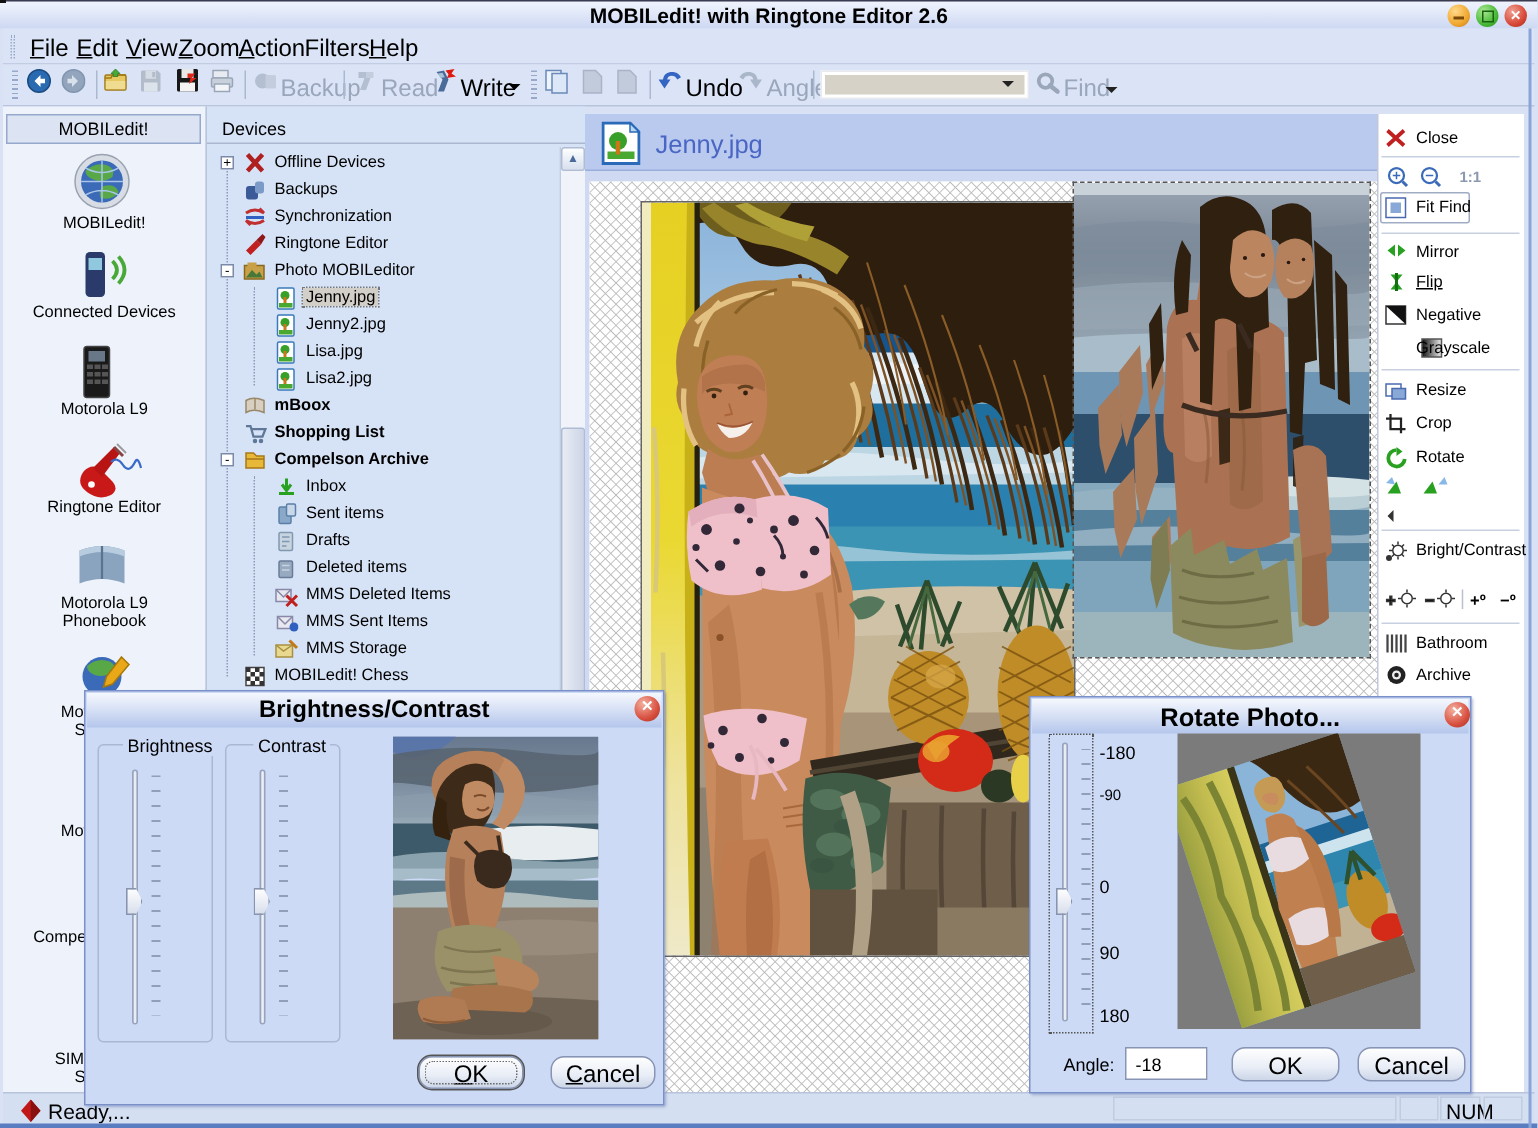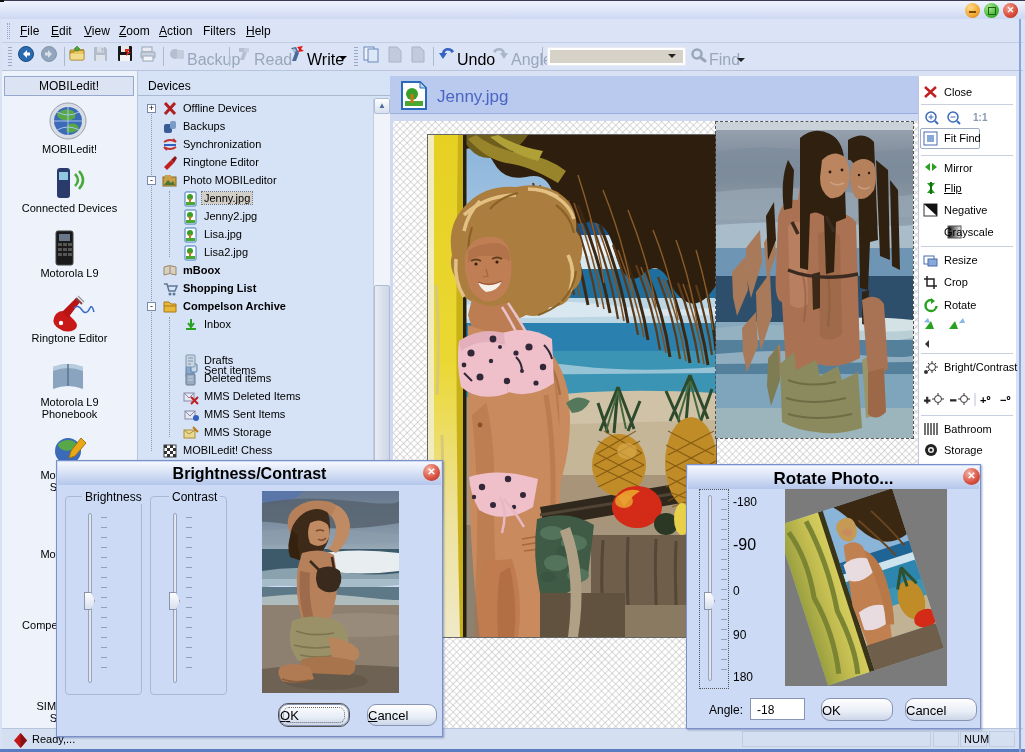--- a/index.html
+++ b/index.html
@@ -16,21 +16,21 @@
 .wbtn{top:2px;width:15px;height:15px;border-radius:50%;font-size:9px;line-height:13px;text-align:center;color:#fff;font-weight:bold;}
 #btn-min{left:965px;background:radial-gradient(circle at 35% 30%,#ffd98a,#f0a830 60%,#c87818);}
 #btn-max{left:984px;background:radial-gradient(circle at 35% 30%,#a8e890,#48b838 60%,#289018);}
 #btn-close{left:1003px;background:radial-gradient(circle at 35% 30%,#f0a090,#d84838 60%,#a82818);}
 #btn-min::after{content:"";position:absolute;left:4px;top:8px;width:7px;height:2px;background:#7a4a08;}
 #btn-max::after{content:"";position:absolute;left:4px;top:4px;width:6px;height:6px;border:1.5px solid #1a6010;}
 #btn-close::after{content:"\2715";position:absolute;left:0;top:1px;width:15px;color:#fff;font-size:9px;}
 
 
 #menubar{left:2px;top:19px;width:1021px;height:24px;background:#dbe4f6;border-bottom:1px solid #c2cde4;}
-.menuitem{top:5px;font-size:12px;color:#000;}
+.menuitem{top:5px;font-size:16px;color:#000;}
 .u{text-decoration:underline;}
 #menugrip{left:5px;top:4px;width:3px;height:16px;border-left:1px dotted #98a8c8;border-right:1px dotted #98a8c8;}
 
 
 #toolbar{left:2px;top:43px;width:1021px;height:28px;background:#dbe4f6;border-bottom:1px solid #b8c4dc;}
 .tsep{top:4px;width:1px;height:19px;background:#aab8d0;}
 .tgrip{top:4px;width:4px;height:19px;background:repeating-linear-gradient(#98a8c8 0 1px,transparent 1px 3px);}
 .tlabel{top:8px;font-size:16px;color:#000;}
 .tlabel.dis{color:#9aa6bc;}
 
@@ -55,43 +55,44 @@
 #v-header{left:0;top:0;width:528px;height:38px;background:#bac9ee;border-bottom:1px solid #9aaede;}
 #v-title{left:47px;top:11px;font-size:17px;color:#4a66c4;}
 #v-canvas{left:3px;top:45px;width:525px;height:607px;background:#fff;}
 
 
 #rightpanel{left:918px;top:76px;width:98px;height:652px;background:#fff;border-left:1px solid #c0c8da;}
 .rp-row{font-size:11px;color:#000;white-space:nowrap;}
 .rp-sep{left:2px;width:92px;height:1px;background:#c8d0e0;}
 
 
-#statusbar{left:2px;top:728px;width:1021px;height:21px;background:#d4dff2;border-top:1px solid #b8c4dc;font-size:11px;}
+#statusbar{left:2px;top:728px;width:1021px;height:21px;background:#d4dff2;border-top:1px solid #b8c4dc;font-size:14px;}
 #sb-bottom{left:0;top:749px;width:1025px;height:3px;background:#5a7cc0;}
 
 
 .dialog{background:#ccdaf6;border:1px solid #7a90c8;box-shadow:1px 1px 2px rgba(60,80,140,.5);}
 .dlg-title{left:1px;top:1px;right:1px;height:23px;background:linear-gradient(#f4f7fd,#d6e0f5 50%,#b4c6ec);
   text-align:center;font-size:16px;font-weight:bold;padding-top:3px;}
 .dlg-x{top:3px;width:17px;height:17px;border-radius:50%;
   background:radial-gradient(circle at 35% 30%,#f4b0a0,#d85040 60%,#a83020);
   color:#fff;text-align:center;font-size:10px;line-height:16px;font-weight:bold;}
 .groupbox{border:1px solid #aab8d4;border-radius:4px;}
 .gb-label{font-size:12px;background:#ccdaf6;padding:0 3px;}
 .vslider-track{width:4px;background:linear-gradient(90deg,#b8c2d8,#f2f5fa 40%,#d8dfec);border:1px solid #98a4bc;border-radius:2px;}
 .vslider-thumb{width:11px;height:18px;background:linear-gradient(#fdfdfe,#d8dfec);border:1px solid #8894ac;
   clip-path:polygon(0 0,60% 0,100% 50%,60% 100%,0 100%);}
 .ticks{width:6px;background:repeating-linear-gradient(#90a0b8 0 1px,transparent 1px 10px);}
 .btn{background:linear-gradient(#fefefe,#e8edf6 60%,#ccd6e8);border:1px solid #8894b4;border-radius:9px;
-  text-align:left;font-size:13px;color:#000;}
+  text-align:center;font-size:16px;color:#000;}
 </style>
 </head>
 <body>
 
 <div class="abs" id="titlebar">
+  <div class="abs" id="title-text">MOBILedit! with Ringtone Editor 2.6</div>
   <div class="abs wbtn" id="btn-min"></div>
   <div class="abs wbtn" id="btn-max"></div>
   <div class="abs wbtn" id="btn-close"></div>
 </div>
 
 <div class="abs" id="menubar">
   <div class="abs" id="menugrip"></div>
   <div class="abs menuitem" style="left:18px"><span class="u">F</span>ile</div>
   <div class="abs menuitem" style="left:49px"><span class="u">E</span>dit</div>
   <div class="abs menuitem" style="left:82px"><span class="u">V</span>iew</div>
@@ -348,21 +349,21 @@
           </svg></span>
         <span style="position:absolute;left:43px;top:2px;font-weight:bold;padding:0 2px;">Compelson Archive</span>
       </div>
       <div class="abs trow" style="left:0;top:245px;width:235px;">
         <span style="position:absolute;left:45px;top:1px;"><svg width="16" height="16">
             <path d="M8 2 V9 M5 6 L8 10 L11 6" stroke="#28a020" stroke-width="2" fill="none"></path>
             <path d="M3 12 H13" stroke="#28a020" stroke-width="2"></path>
           </svg></span>
         <span style="position:absolute;left:64px;top:2px;padding:0 2px;">Inbox</span>
       </div>
-      <div class="abs trow" style="left:0;top:263px;width:235px;margin-top:28px;">
+      <div class="abs trow" style="left:0;top:263px;width:235px;">
         <span style="position:absolute;left:45px;top:1px;"><svg width="16" height="16">
             <rect x="3" y="3" width="8" height="11" rx="1" fill="#8aa8c8" stroke="#5a80a8"></rect>
             <rect x="8" y="1" width="6" height="8" rx="1" fill="#c8d8e8" stroke="#5a80a8"></rect>
           </svg></span>
         <span style="position:absolute;left:64px;top:2px;padding:0 2px;">Sent items</span>
       </div>
       <div class="abs trow" style="left:0;top:281px;width:235px;">
         <span style="position:absolute;left:45px;top:1px;"><svg width="16" height="16">
             <rect x="3" y="2" width="9" height="12" rx="1" fill="#c8d4e0" stroke="#8098b0"></rect>
             <path d="M5 5 H10 M5 8 H10 M5 11 H8" stroke="#8098b0"></path>
@@ -807,21 +808,21 @@
     <div class="abs rp-sep" style="top:339px"></div>
     <div class="abs rp-row" style="left:4px;top:346px;"><svg width="16" height="14">
         <g stroke="#444" stroke-width="1.5">
           <path d="M2 1 V13 M5 1 V13 M8 1 V13 M11 1 V13 M14 1 V13"></path>
         </g>
       </svg><span style="position:absolute;left:21px;top:1px;">Bathroom</span></div>
     <div class="abs rp-row" style="left:4px;top:367px;"><svg width="16" height="14">
         <circle cx="8" cy="7" r="6" fill="#222"></circle>
         <circle cx="8" cy="7" r="3" fill="#eee"></circle>
         <circle cx="8" cy="7" r="1.5" fill="#222"></circle>
-      </svg><span style="position:absolute;left:21px;top:1px;">Storage</span></div>
+      </svg><span style="position:absolute;left:21px;top:1px;">Archive</span></div>
   </div>
 
 <div class="abs" id="statusbar">
   <svg class="abs" style="left:11px;top:4px" width="15" height="15" viewBox="0 0 15 15">
     <path d="M7.5 0 L14 7.5 L7.5 15 L1 7.5 Z" fill="#c01818"></path>
     <path d="M7.5 0 L14 7.5 L7.5 15 Z" fill="#881010"></path>
   </svg>
   <div class="abs" style="left:30px;top:4px">Ready,...</div>
   <div class="abs" style="left:740px;top:2px;width:189px;height:16px;border:1px solid #c0cce0;"></div>
   <div class="abs" style="left:931px;top:2px;width:26px;height:16px;border:1px solid #c0cce0;"></div>
@@ -900,21 +901,21 @@
 </div>
 
 <div class="abs dialog" id="dlgR" style="left:686px;top:464px;width:295px;height:265px;text-decoration:underline;">
   <div class="abs dlg-title" style="font-size:17px;">Rotate Photo...</div>
   <div class="abs dlg-x" style="left:276px;">✕</div>
   <div class="abs" style="left:12px;top:24px;width:30px;height:200px;border:1px dotted #555;"></div>
   <div class="abs vslider-track" style="left:21px;top:30px;height:186px;"></div>
   <div class="abs ticks" style="left:34px;top:34px;height:178px;"></div>
   <div class="abs vslider-thumb" style="left:17px;top:127px;"></div>
   <div class="abs" style="left:46px;top:30px;font-size:12px;">-180</div>
-  <div class="abs" style="left:46px;top:71px;font-size:16px;">-90</div>
+  <div class="abs" style="left:46px;top:60px;font-size:10px;">-90</div>
   <div class="abs" style="left:46px;top:119px;font-size:12px;">0</div>
   <div class="abs" style="left:46px;top:163px;font-size:12px;">90</div>
   <div class="abs" style="left:46px;top:205px;font-size:12px;">180</div>
   <div class="abs" style="left:98px;top:24px;width:162px;height:197px;background:#7b7b7b;overflow:hidden;">
     <svg class="abs" style="left:14px;top:14px;transform:rotate(-18deg);" width="122" height="168" viewBox="0 0 122 168" preserveAspectRatio="none">
       <defs>
         <linearGradient id="rotb" x1="0" y1="0" x2="1" y2="0">
           <stop offset="0" stop-color="#9aa040"></stop>
             <stop offset="0.5" stop-color="#c2bc50"></stop>
             <stop offset="1" stop-color="#d8d060"></stop>

